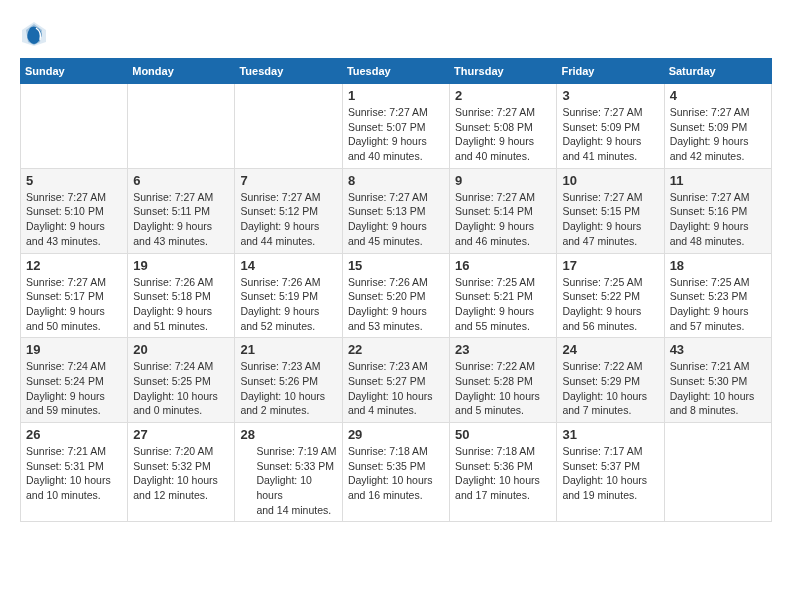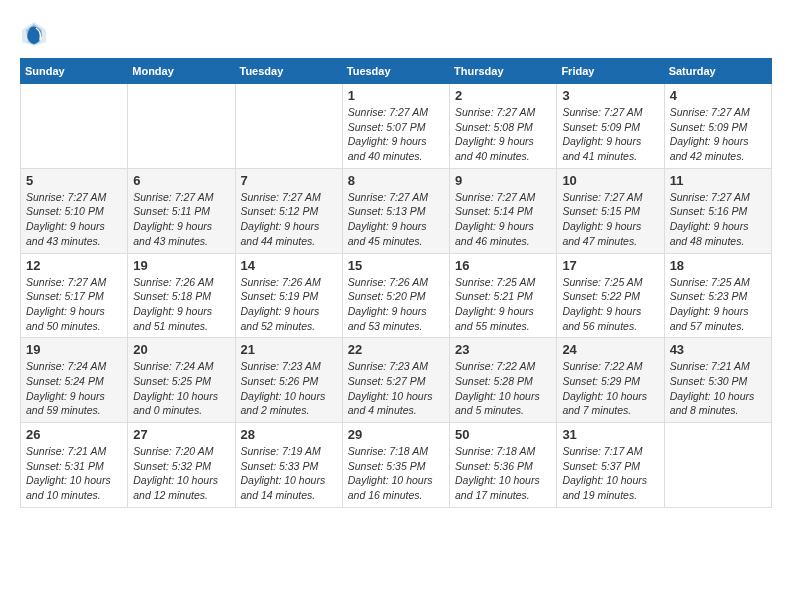--- a/index.html
+++ b/index.html
@@ -73,21 +73,20 @@
     .day-number {
       font-weight: bold;
       font-size: 13px;
       display: block;
       margin-bottom: 2px;
     }
     .day-info {
       font-size: 10.5px;
       line-height: 1.4;
       color: #333;
-      font-style: italic;
     }
     .empty-cell {
       background: #fff !important;
     }
   </style>
 </head>
 <body>
 
 <div class="header">
   <div class="logo">
@@ -317,21 +316,21 @@
         </td>
         <td>
           <span class="day-number">27</span>
           <div class="day-info" style="white-space: pre-line;">Sunrise: 7:20 AM
 Sunset: 5:32 PM
 Daylight: 10 hours
 and 12 minutes.</div>
         </td>
         <td>
           <span class="day-number">28</span>
-          <div class="day-info" style="white-space: pre-line;">Sunrise: 7:19 AM
+          <div class="day-info" style="white-space: pre-line; margin-left: 16px;">Sunrise: 7:19 AM
 Sunset: 5:33 PM
 Daylight: 10 hours
 and 14 minutes.</div>
         </td>
         <td>
           <span class="day-number">29</span>
           <div class="day-info" style="white-space: pre-line;">Sunrise: 7:18 AM
 Sunset: 5:35 PM
 Daylight: 10 hours
 and 16 minutes.</div>

